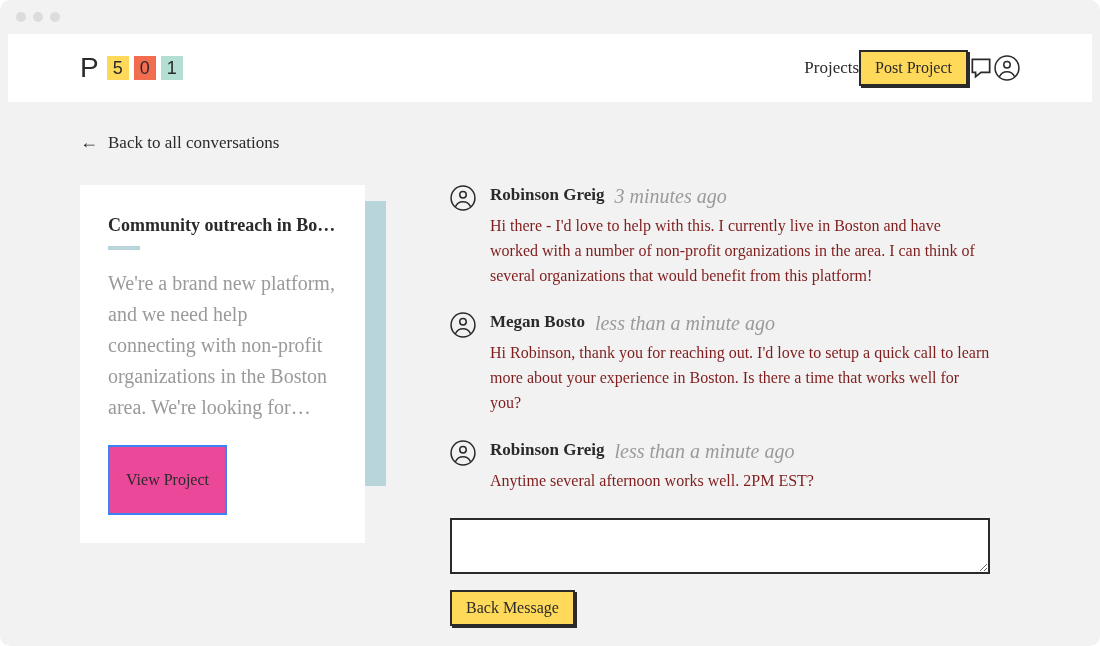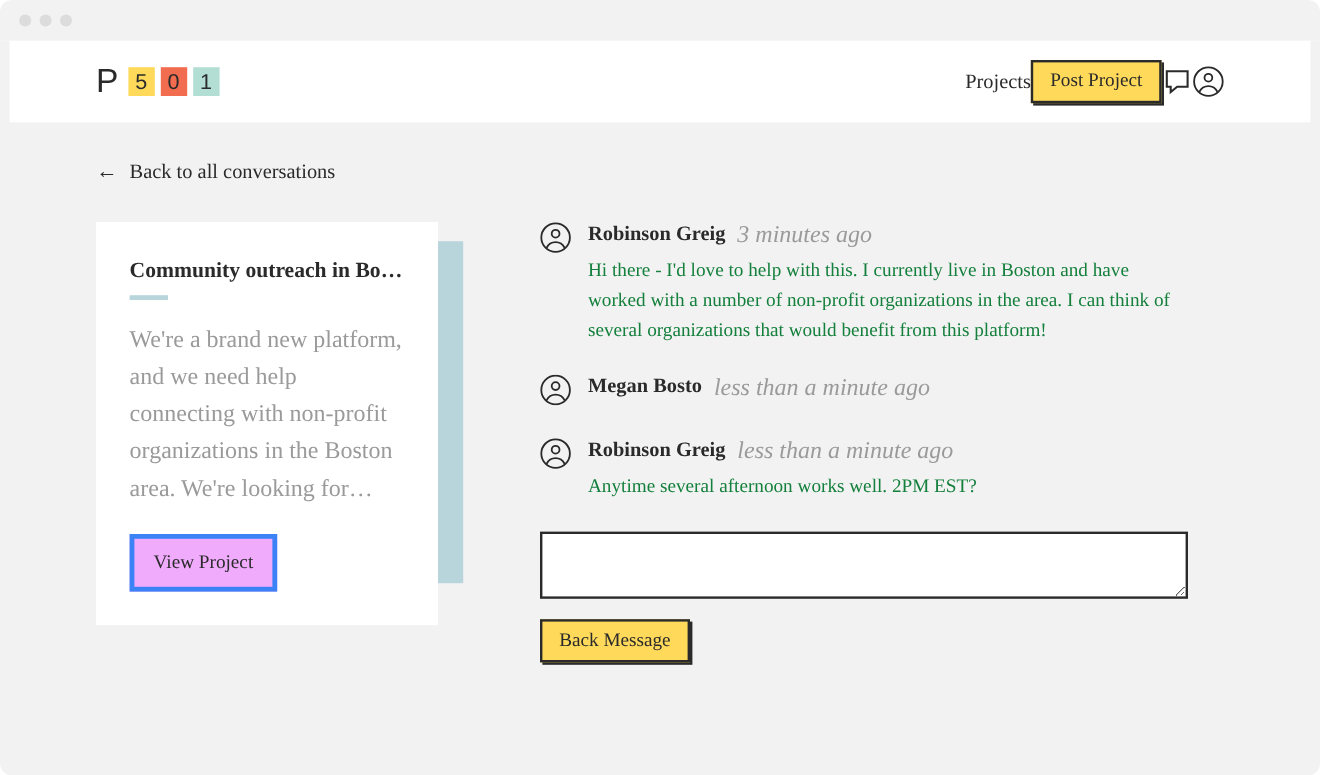--- a/index.html
+++ b/index.html
@@ -138,23 +138,23 @@
       background: #b9d5dc;
       margin-bottom: 18px;
     }
     .card-desc {
       font-size: 20px;
       color: #9a9a9a;
       line-height: 1.55;
       margin-bottom: 22px;
     }
     .btn-outline {
-      background: #f0abfc;
-      border: 4px solid #3b82f6;
-      padding: 11px 16px;
+      background: #ec4899;
+      border: 2px solid #3b82f6;
+      padding: 24px 16px;
       font-size: 16px;
       color: #2a2a2a;
       cursor: pointer;
       font-family: Georgia, serif;
     }
     .conversation {
       flex: 1;
       max-width: 540px;
     }
     .msg {
@@ -179,21 +179,21 @@
       font-weight: 600;
       color: #2a2a2a;
     }
     .msg-time {
       font-size: 20px;
       font-style: italic;
       color: #9a9a9a;
     }
     .msg-text {
       font-size: 16px;
-      color: #15803d;
+      color: #7f1d1d;
       line-height: 1.55;
     }
     .msg-textarea {
       width: 100%;
       height: 56px;
       border: 2px solid #2a2a2a;
       resize: both;
       padding: 8px;
       font-family: Georgia, serif;
       font-size: 15px;
@@ -279,20 +279,21 @@
                 <circle cx="12" cy="12" r="11"></circle>
                   <circle cx="12" cy="9" r="3"></circle>
                 <path d="M5 20c1.5-3 4-4.5 7-4.5s5.5 1.5 7 4.5"></path>
               </svg>
             </span>
             <div class="msg-body">
               <div class="msg-head">
                 <span class="msg-author">Megan Bosto</span>
                 <span class="msg-time">less than a minute ago</span>
               </div>
+              <div class="msg-text">Hi Robinson, thank you for reaching out. I'd love to setup a quick call to learn more about your experience in Boston. Is there a time that works well for you?</div>
             </div>
           </div>
 
           <div class="msg">
             <span class="msg-avatar">
               <svg viewBox="0 0 24 24" fill="none" stroke="#2a2a2a" stroke-width="1.4">
                 <circle cx="12" cy="12" r="11"></circle>
                   <circle cx="12" cy="9" r="3"></circle>
                 <path d="M5 20c1.5-3 4-4.5 7-4.5s5.5 1.5 7 4.5"></path>
               </svg>

